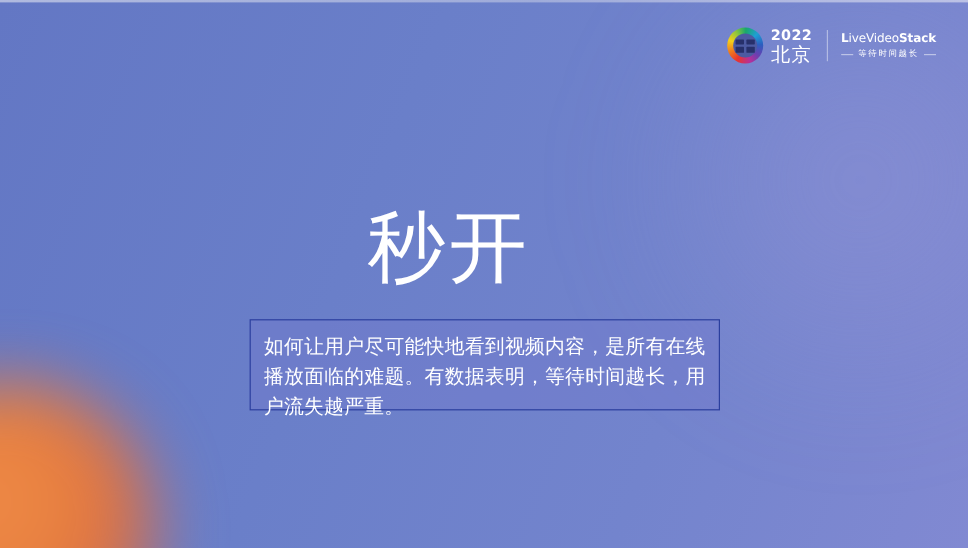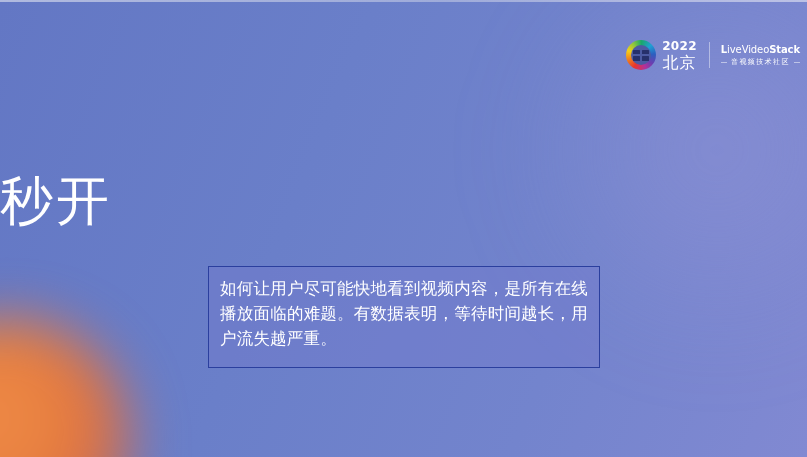--- a/index.html
+++ b/index.html
@@ -57,26 +57,25 @@
     border-radius: 50%;
     background: radial-gradient(circle, rgba(150,150,215,.45) 0%, rgba(150,150,215,0) 70%);
     filter: blur(40px);
     z-index: 1;
   }
 
   
   #logo-bar {
     position: absolute;
     top: 20px;
-    right: 7px;
+    right: 27px;
     height: 36px;
     display: flex;
     align-items: center;
     z-index: 20;
-    margin-top: 17px;
   }
 
   .event-mark {
     display: flex;
     align-items: center;
   }
   #rainbow-ring {
     position: relative;
     width: 30px;
     height: 30px;
@@ -181,35 +180,35 @@
     padding: 0 4px;
     white-space: nowrap;
   }
 
   
   #slide-title {
     position: absolute;
     left: 0;
     top: 174px;
     width: 748px;
-    text-align: left;
-    font-size: 53px;
+    text-align: center;
+    font-size: 65px;
     line-height: 1;
     color: #ffffff;
     letter-spacing: 3px;
     z-index: 10;
     font-family: "DejaVu Sans", "Liberation Sans", sans-serif;
   }
 
   #body-box {
     position: absolute;
     left: 208px;
     top: 266px;
     width: 392px;
-    height: 102px;
+    height: 76px;
     box-sizing: border-box;
     border: 1px solid #2b3f9e;
     background: rgba(114,122,206,.42);
     z-index: 10;
   }
   #body-text {
     margin: 0;
     padding: 9px 11px 0 11px;
     font-size: 16.5px;
     line-height: 25px;
@@ -244,21 +243,21 @@
         <div id="event-city">北京</div>
       </div>
     </div>
 
     <div id="logo-divider"></div>
 
     <div class="brand">
       <div id="brand-name"><b>L</b><span class="light">iveVide</span><span class="light">o</span><b>Stack</b></div>
       <div id="brand-sub">
         <span class="rule"></span>
-        <span id="brand-sub-text">音视频技术社区</span>
+        <span id="brand-sub-text">等待时间越长</span>
         <span class="rule"></span>
       </div>
     </div>
 
   </div>
 
   <div id="slide-title">秒开</div>
 
   <div id="body-box">
     <p id="body-text">如何让用户尽可能快地看到视频内容，是所有在线播放面临的难题。有数据表明，等待时间越长，用户流失越严重。</p>

